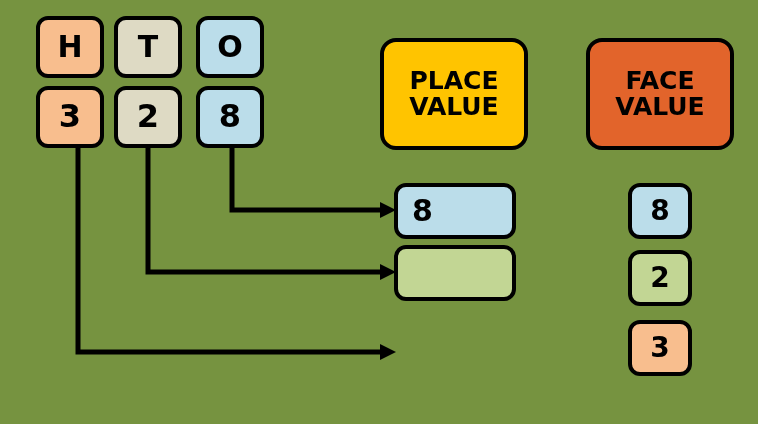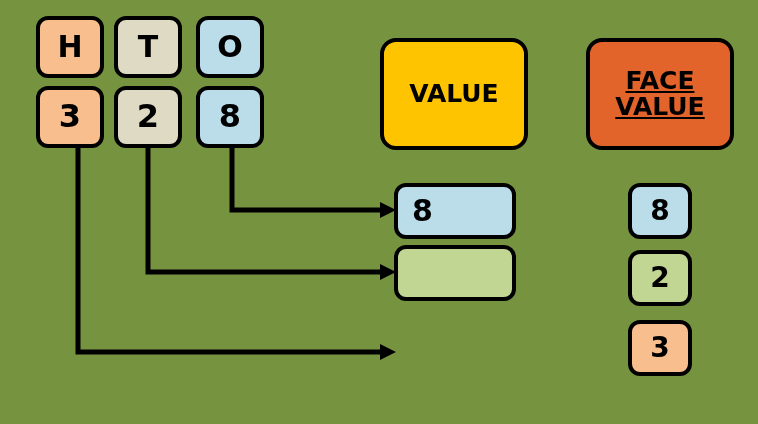--- a/index.html
+++ b/index.html
@@ -94,23 +94,24 @@
     <span>3</span>
   </div>
   <div class="box digit" style="left:114px; top:86px; background:#DEDAC4;">
     <span>2</span>
   </div>
   <div class="box digit" style="left:196px; top:86px; background:#BBDDEA;">
     <span>8</span>
   </div>
 
   <div class="box title-card" style="left:380px; top:38px; background:#FFC400;">
+    <span>PLACE</span>
     <span>VALUE</span>
   </div>
-  <div class="box title-card" style="left:586px; top:38px; background:#E2642B;text-decoration:underline;">
+  <div class="box title-card" style="left:586px; top:38px; background:#E2642B;">
     <span>FACE</span>
     <span>VALUE</span>
   </div>
 
   <div class="box pv-box" style="left:394px; top:183px; background:#BBDDEA;">
     <span>8</span>
   </div>
   <div class="box pv-box" style="left:394px; top:245px; background:#C2D694;">
     <span></span>
   </div>

